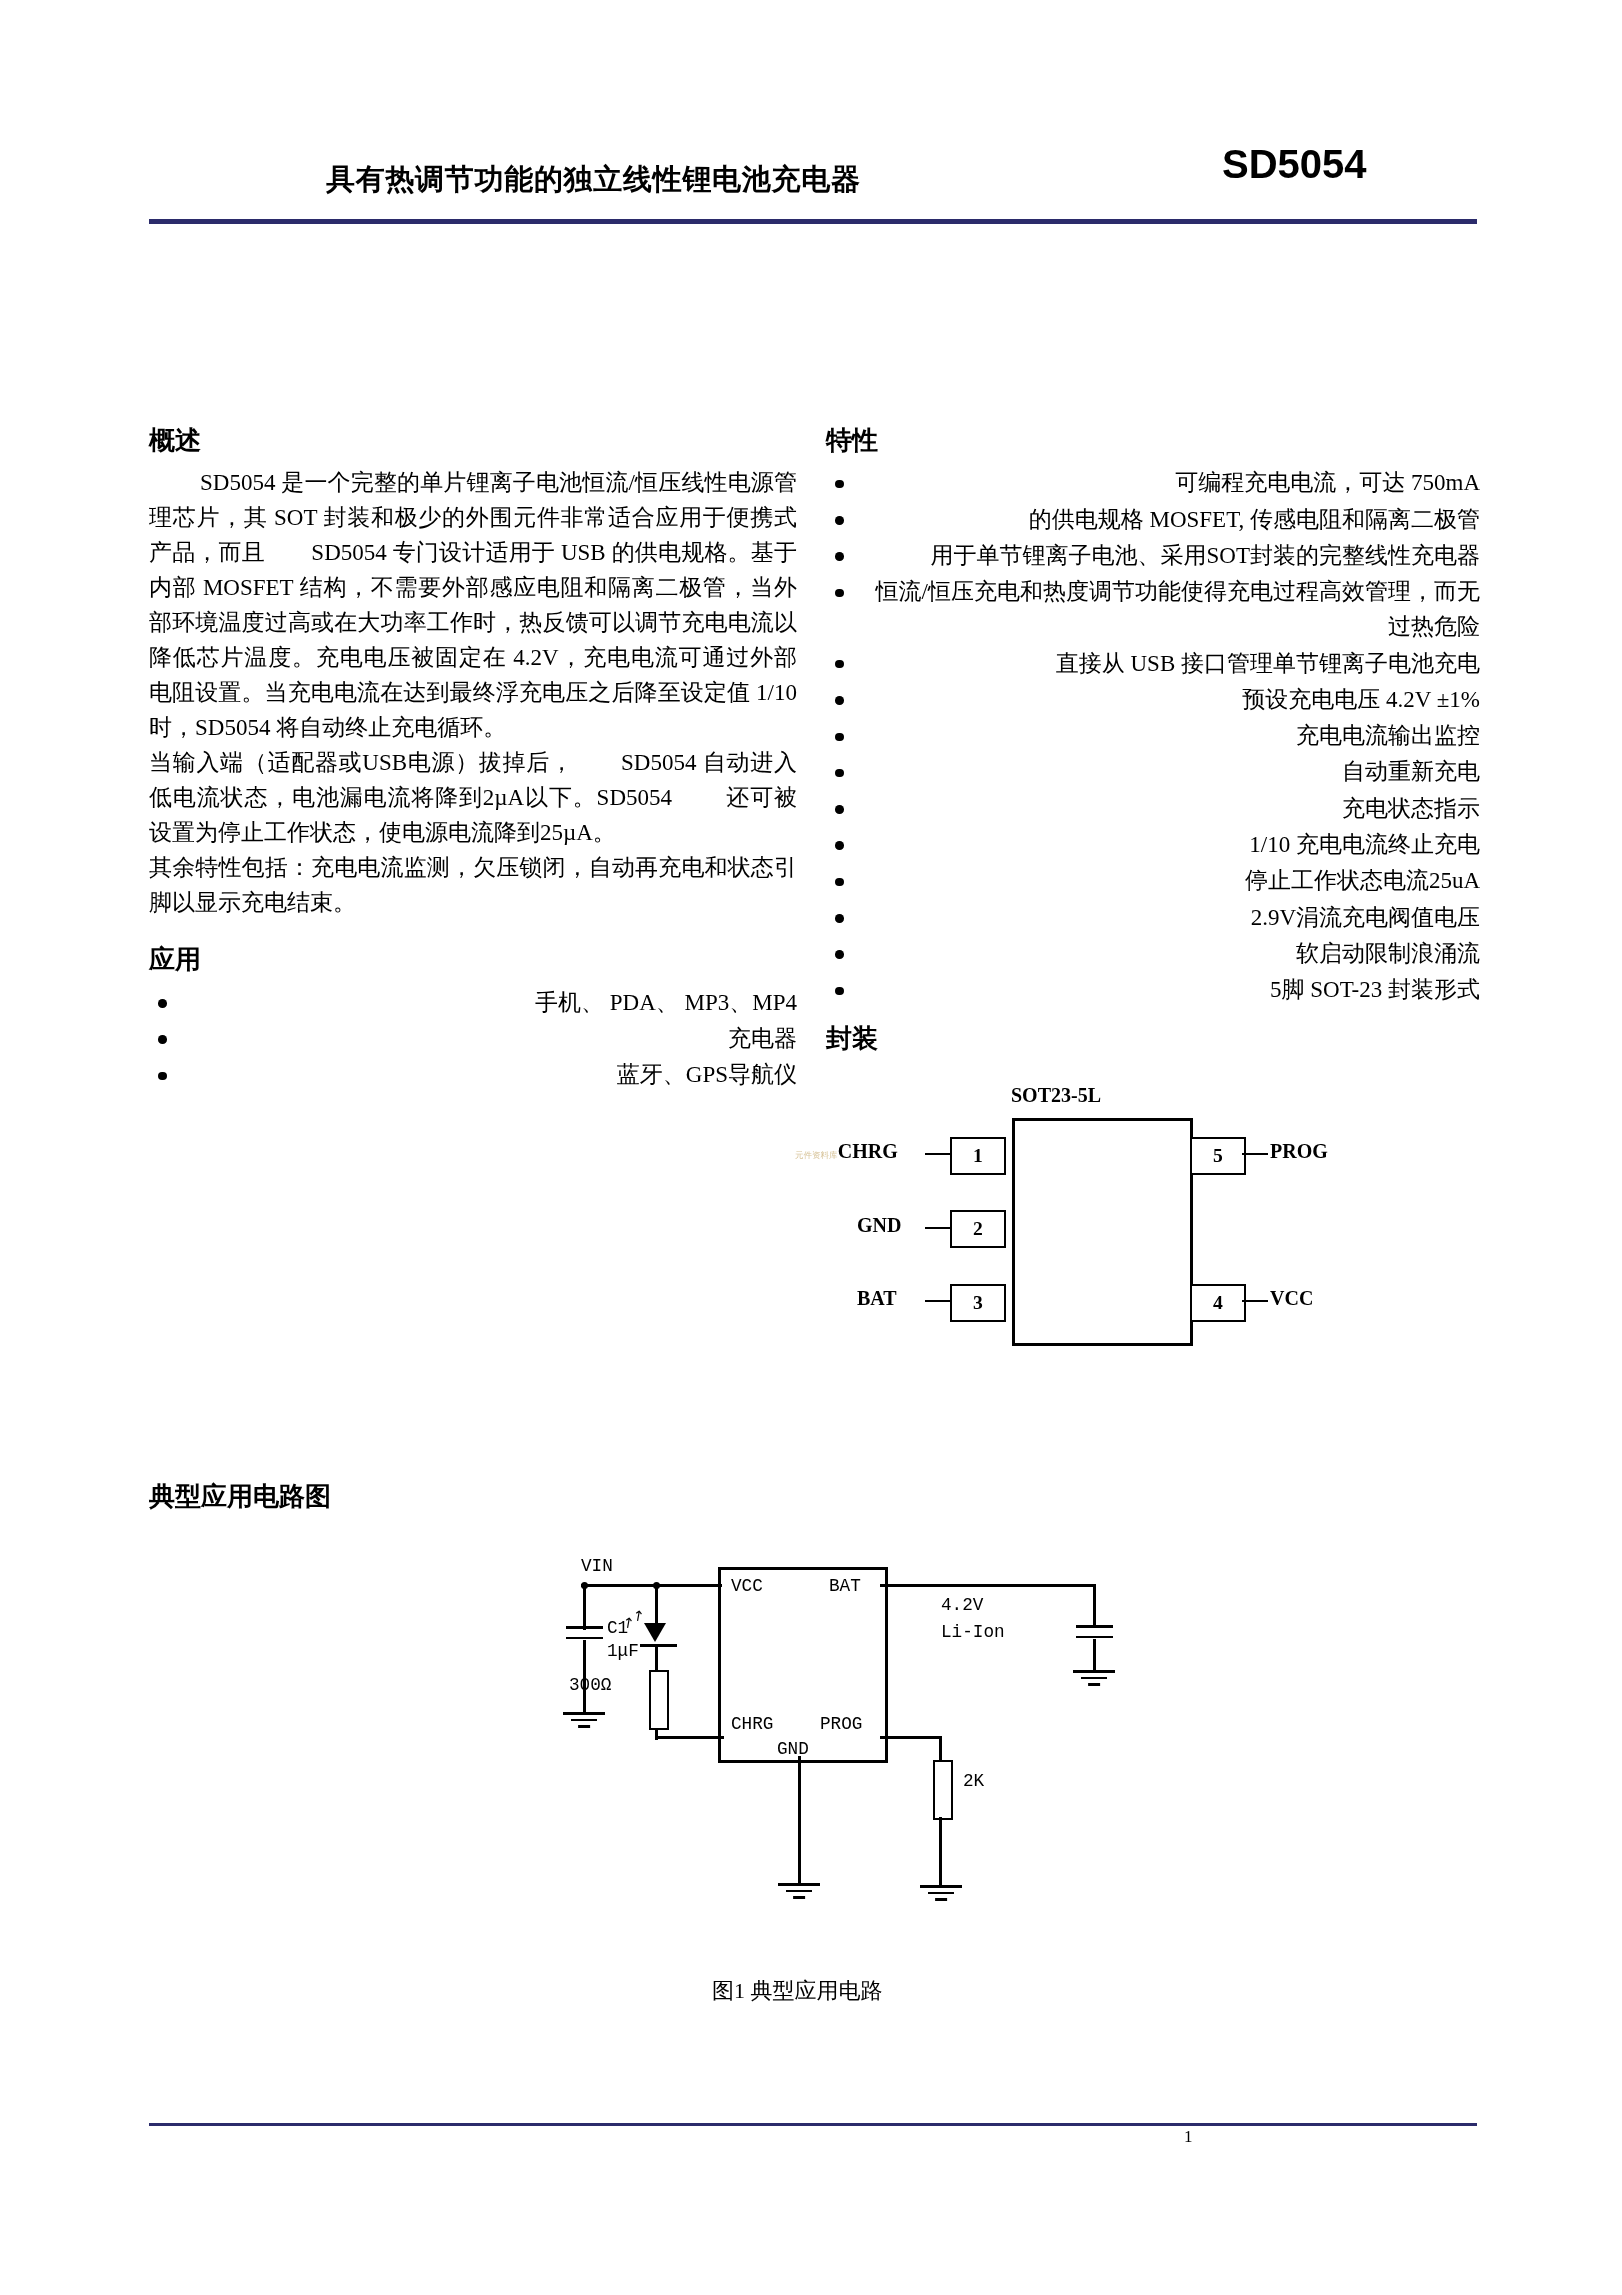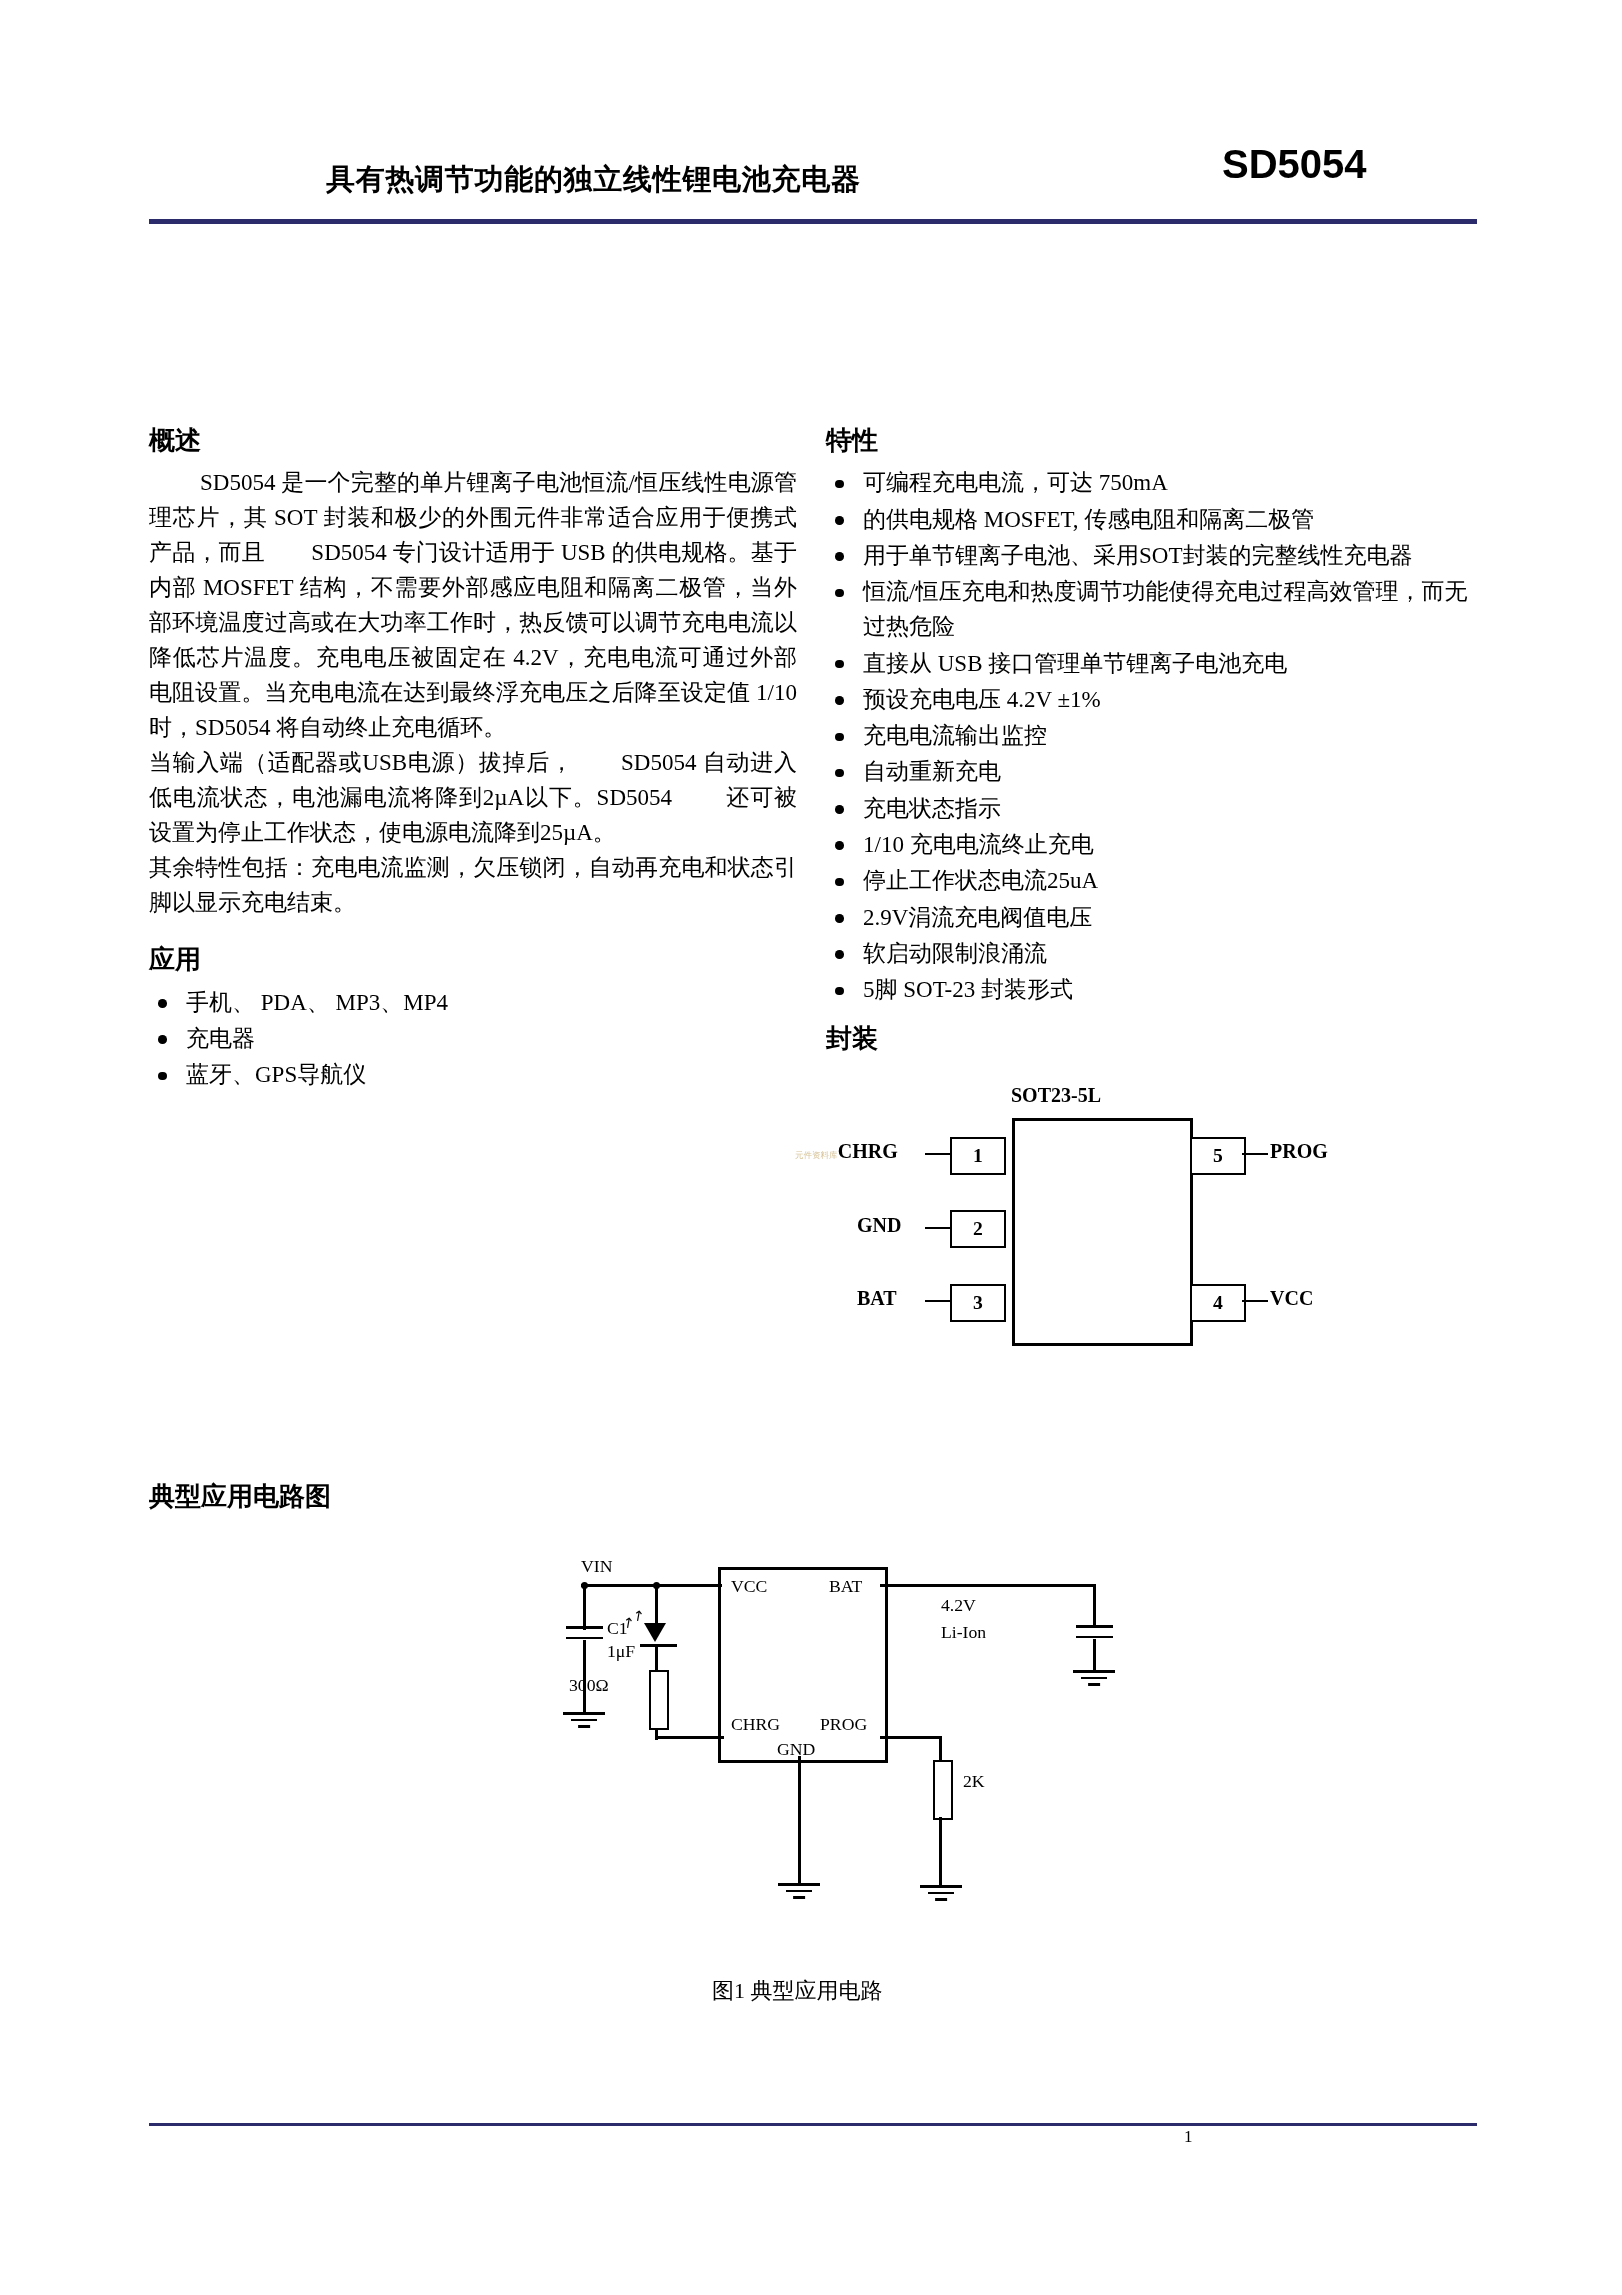--- a/index.html
+++ b/index.html
@@ -106,20 +106,21 @@
   }
   .indent {
     text-indent: 51px;
   }
 
   
   ul.bul {
     list-style: none;
     margin: 0;
     padding: 0;
+    text-align: right;
   }
   ul.bul li {
     position: relative;
     padding-left: 37px;
     font-size: 23px;
     line-height: 35px;
     margin-bottom: 1.3px;
     font-family: "Liberation Serif", serif;
   }
   ul.bul li::before {
@@ -234,21 +235,21 @@
     left: 569px;
     top: 75px;
     width: 164px;
     height: 190px;
     border: 3.9px solid #000;
     background: #fff;
   }
   .lbl {
     position: absolute;
     font-size: 17.7px;
-    font-family: Liberation Serif, serif;
+    font-family: Liberation Mono, monospace;
     white-space: nowrap;
   }
   .gnd {
     position: absolute;
     width: 42px;
     height: 17px;
   }
   .gnd i {
     position: absolute;
     display: block;

